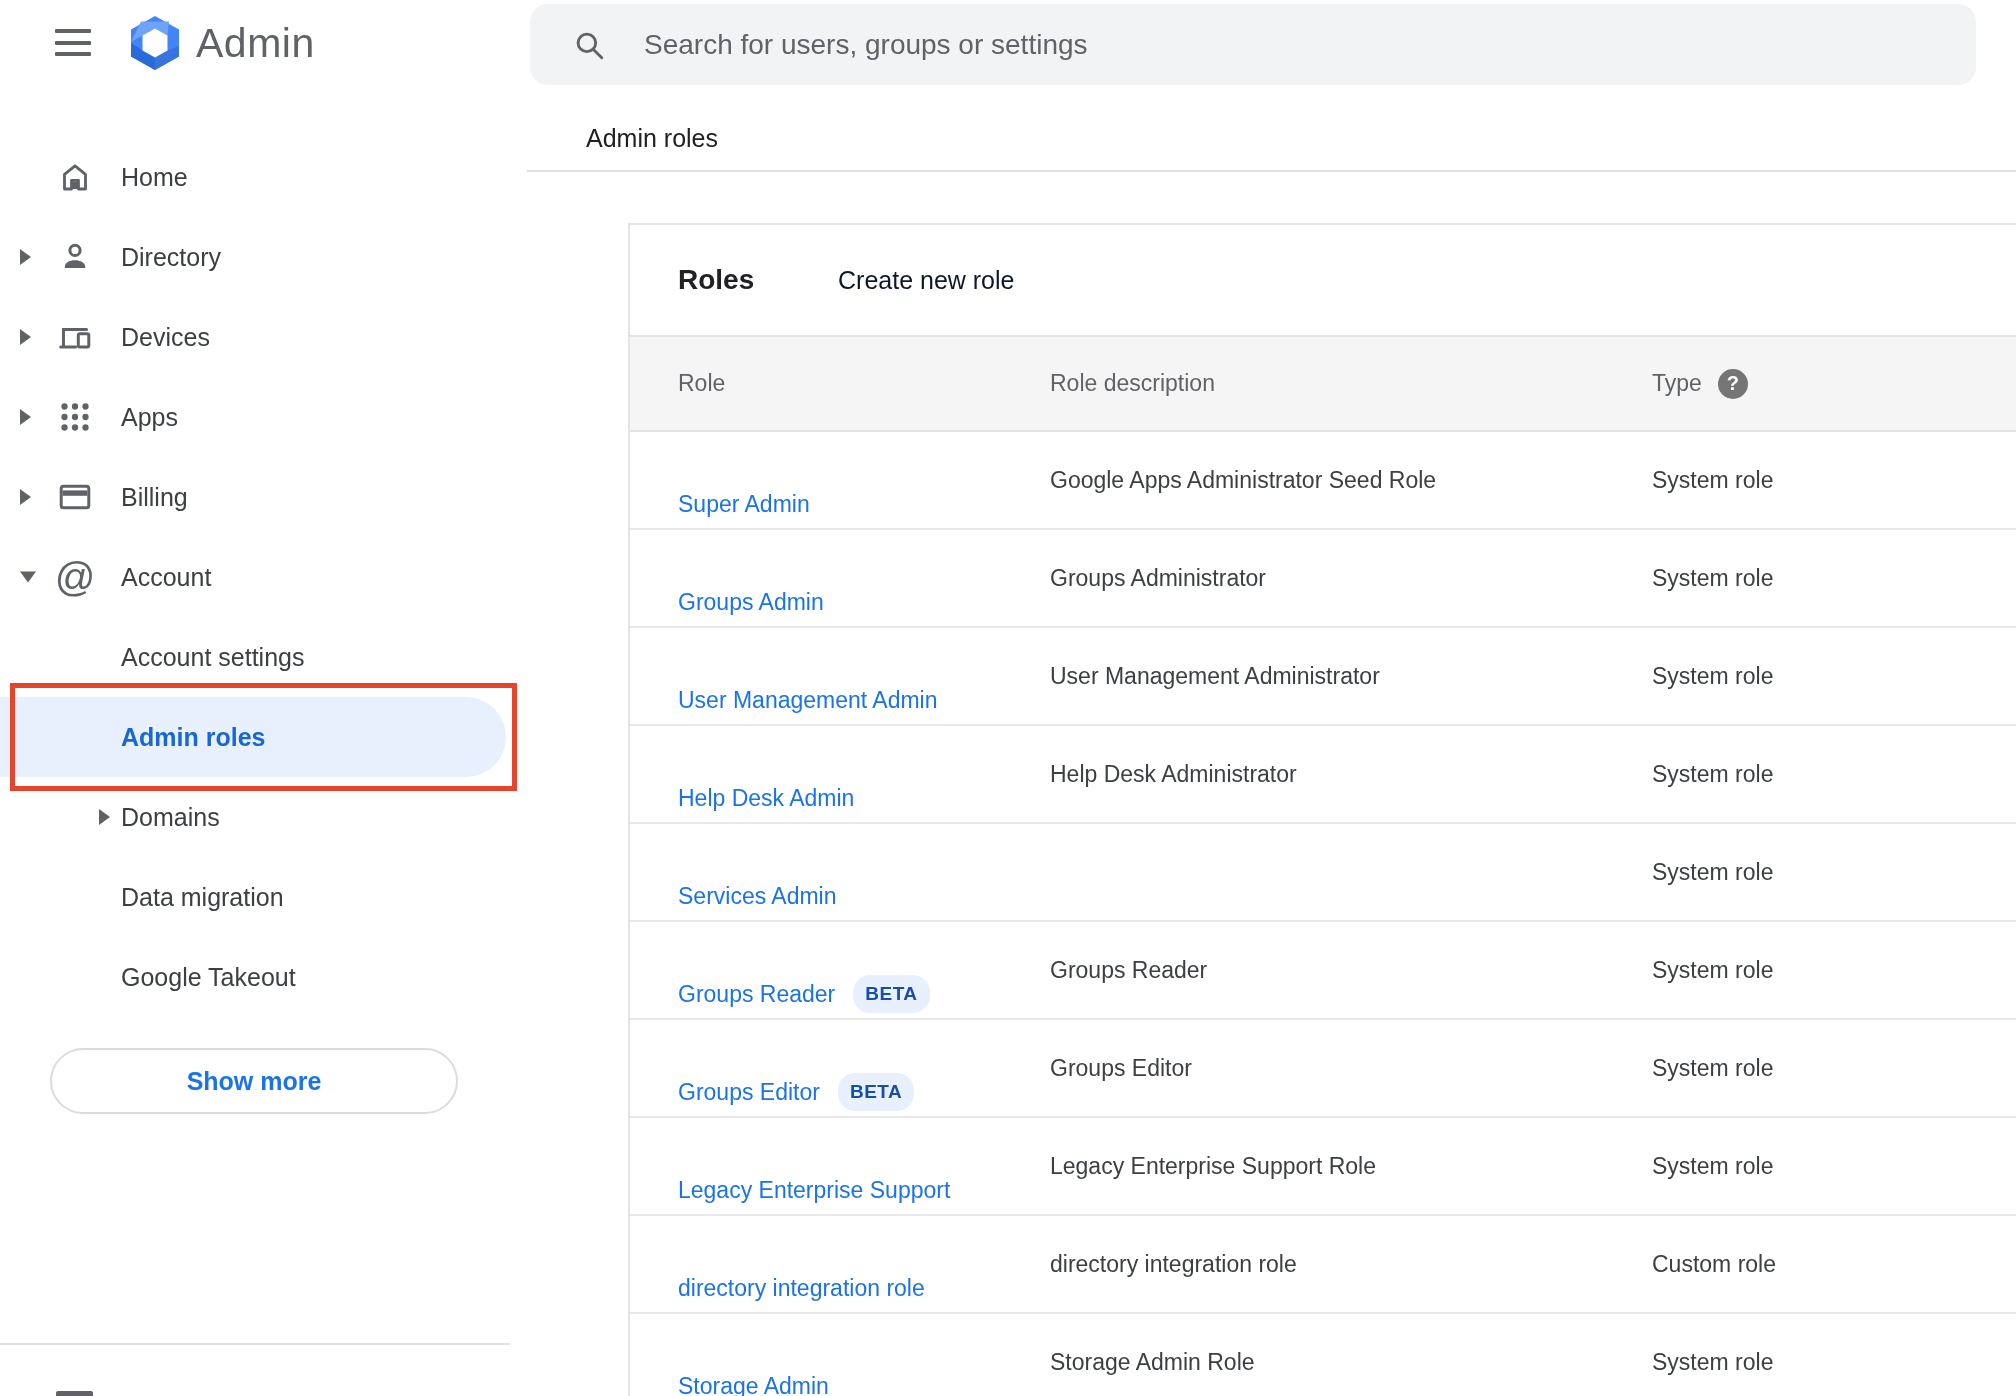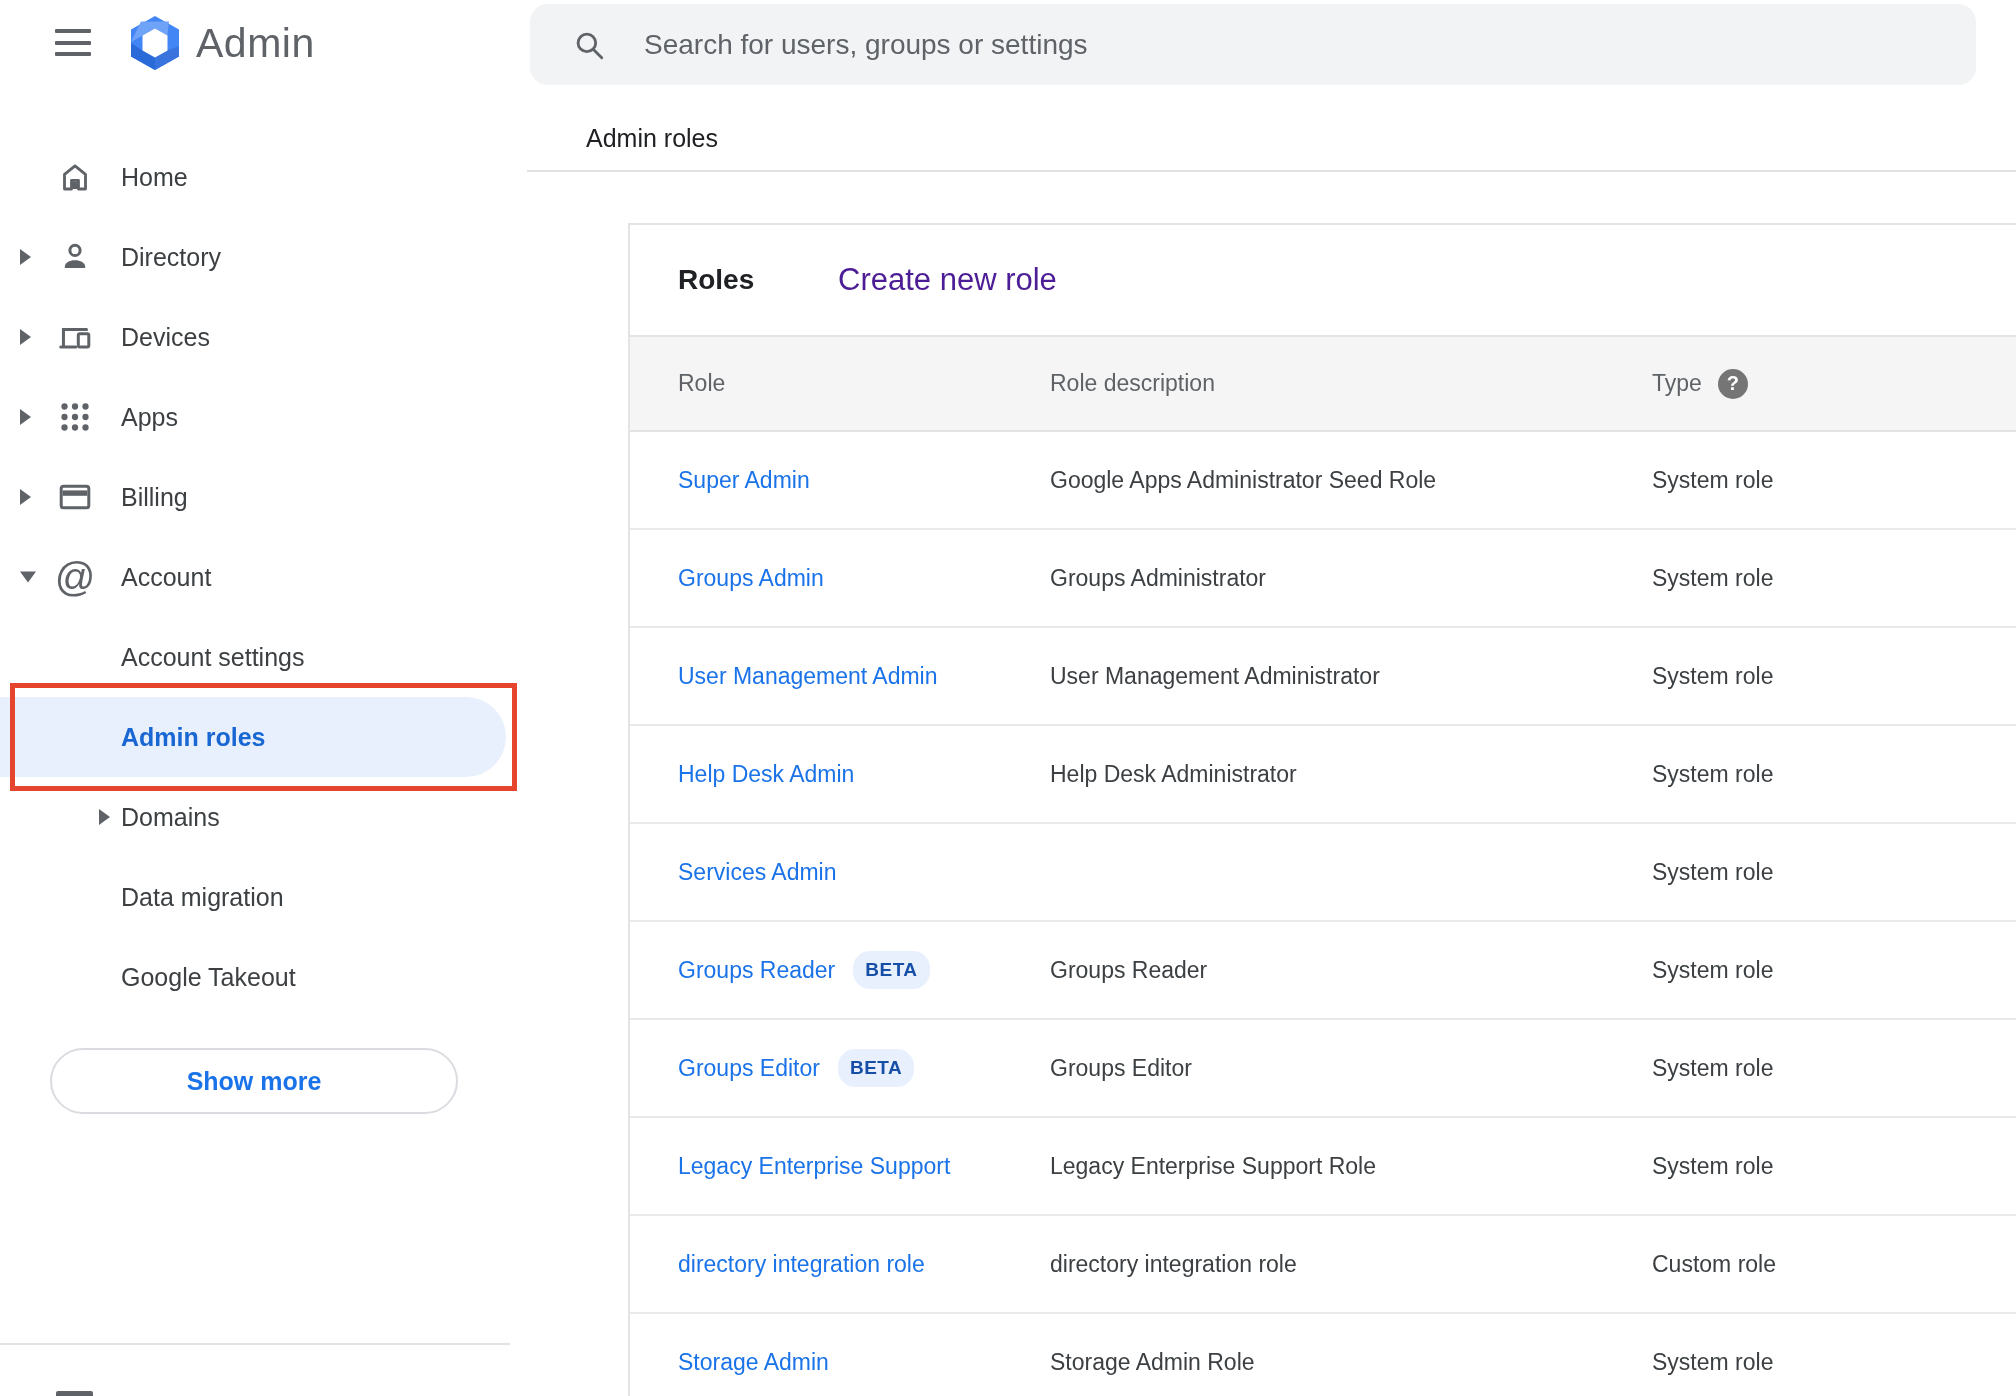--- a/index.html
+++ b/index.html
@@ -63,34 +63,34 @@
   .top-divider { position:absolute; left:527px; top:170px; width:1489px; height:2px; background:#e2e2e2; }
 
   
   .card { position:absolute; left:628px; top:223px; width:1388px; height:1173px;
     border-left:2px solid #e4e4e4; border-top:2px solid #e4e4e4; background:#fff; overflow:hidden; }
 
   .card-header { position:relative; height:110px; }
   .card-title { position:absolute; left:48px; top:0; height:110px; display:flex; align-items:center;
     font-size:28px; font-weight:bold; color:#202124; }
   .create-link { position:absolute; left:208px; top:0; height:110px; display:flex; align-items:center;
-    font-size:31px; color:#4c1d95; text-decoration:none; cursor:pointer; }
+    font-size:25px; color:#0f172a; text-decoration:none; cursor:pointer; }
 
   .thead { position:relative; height:97px; background:#f5f5f5;
     border-top:2px solid #e3e3e3; border-bottom:2px solid #e3e3e3; }
   .th { position:absolute; top:0; height:100%; display:flex; align-items:center;
     font-size:23px; color:#5f6368; }
   .th-role { left:48px; } .th-desc { left:420px; } .th-type { left:1022px; }
   .help-icon { width:30px; height:30px; border-radius:50%; background:#757575; color:#fff;
     font-size:20px; font-weight:bold; display:flex; align-items:center; justify-content:center;
     margin-left:16px; cursor:pointer; }
 
   .trow { position:relative; height:98px; border-bottom:2px solid #e9e9e9; }
   .cell { position:absolute; top:0; height:100%; display:flex; align-items:center; font-size:23px; }
-  .cell-role { left:48px; }
+  .cell-role { left:48px;margin-top:24px; }
   .cell-desc { left:420px; color:#3c4043; }
   .cell-type { left:1022px; color:#3c4043; }
   .role-link { color:#1a73e8; text-decoration:none; cursor:pointer; white-space:nowrap; }
   .beta-badge { margin-left:18px; background:#e8f0fe; color:#174ea6;
     font-size:19px; font-weight:bold; letter-spacing:0.5px;
     padding:8px 12px; border-radius:17px; }
 </style>
 </head>
 <body>
 

